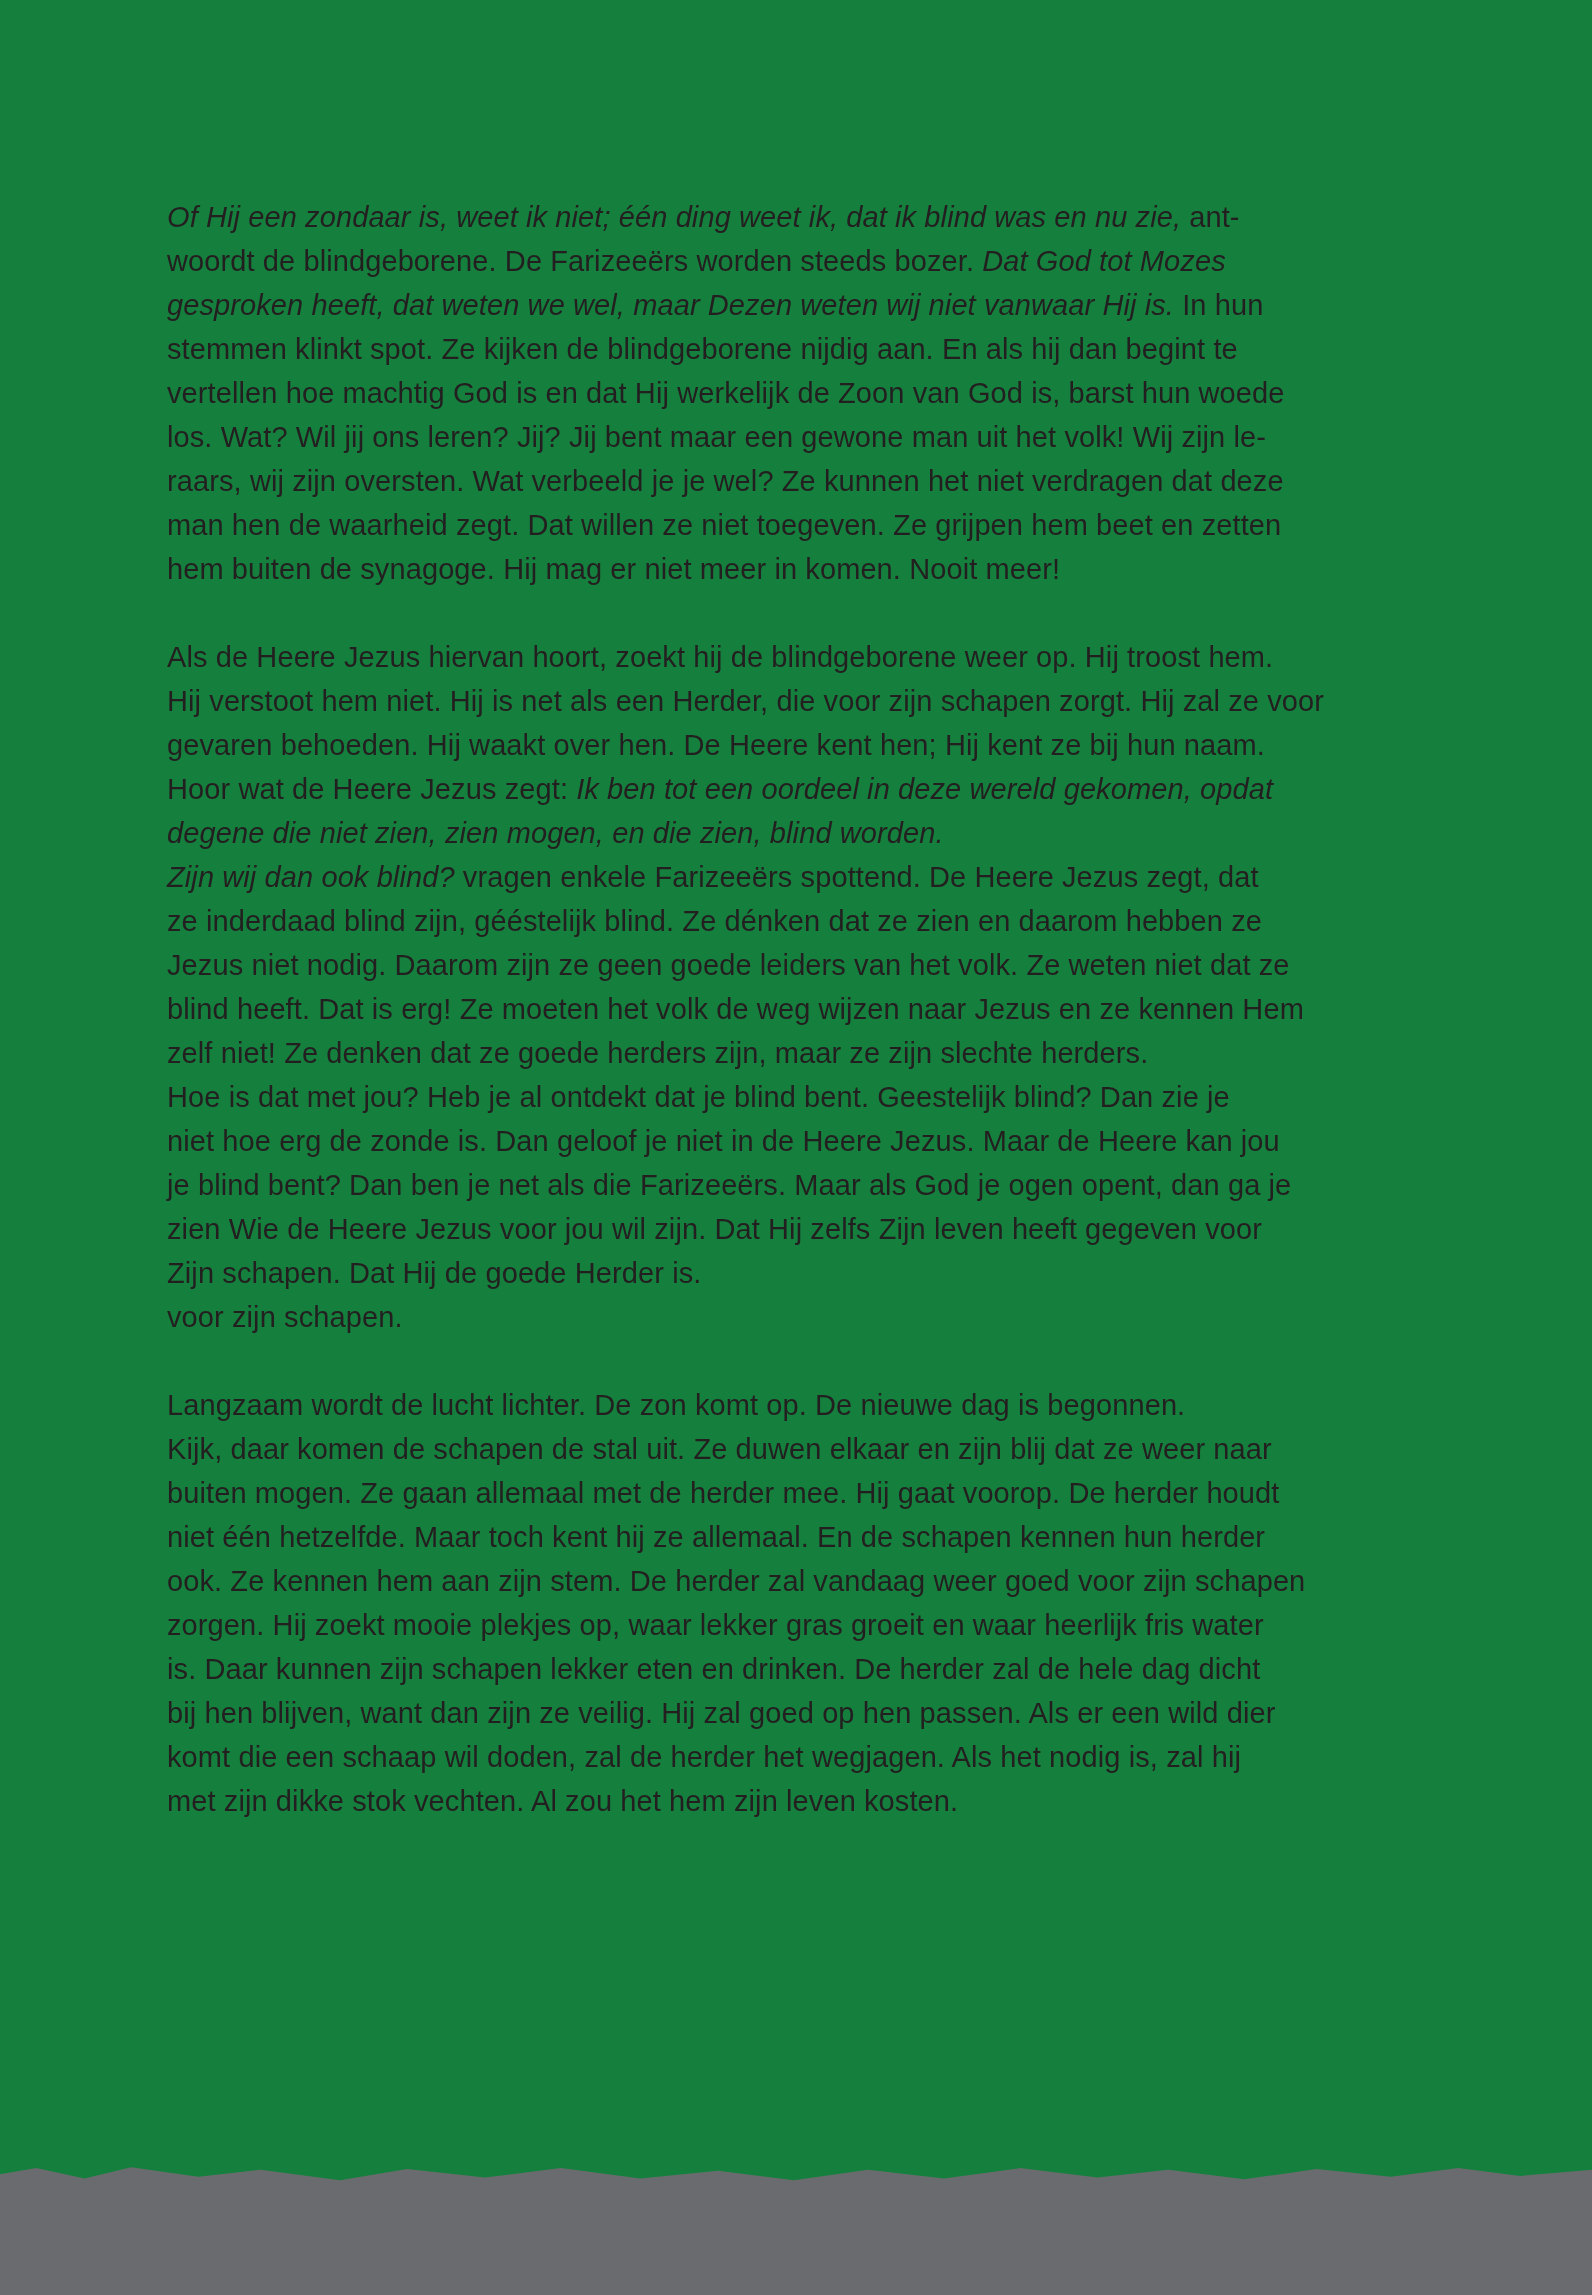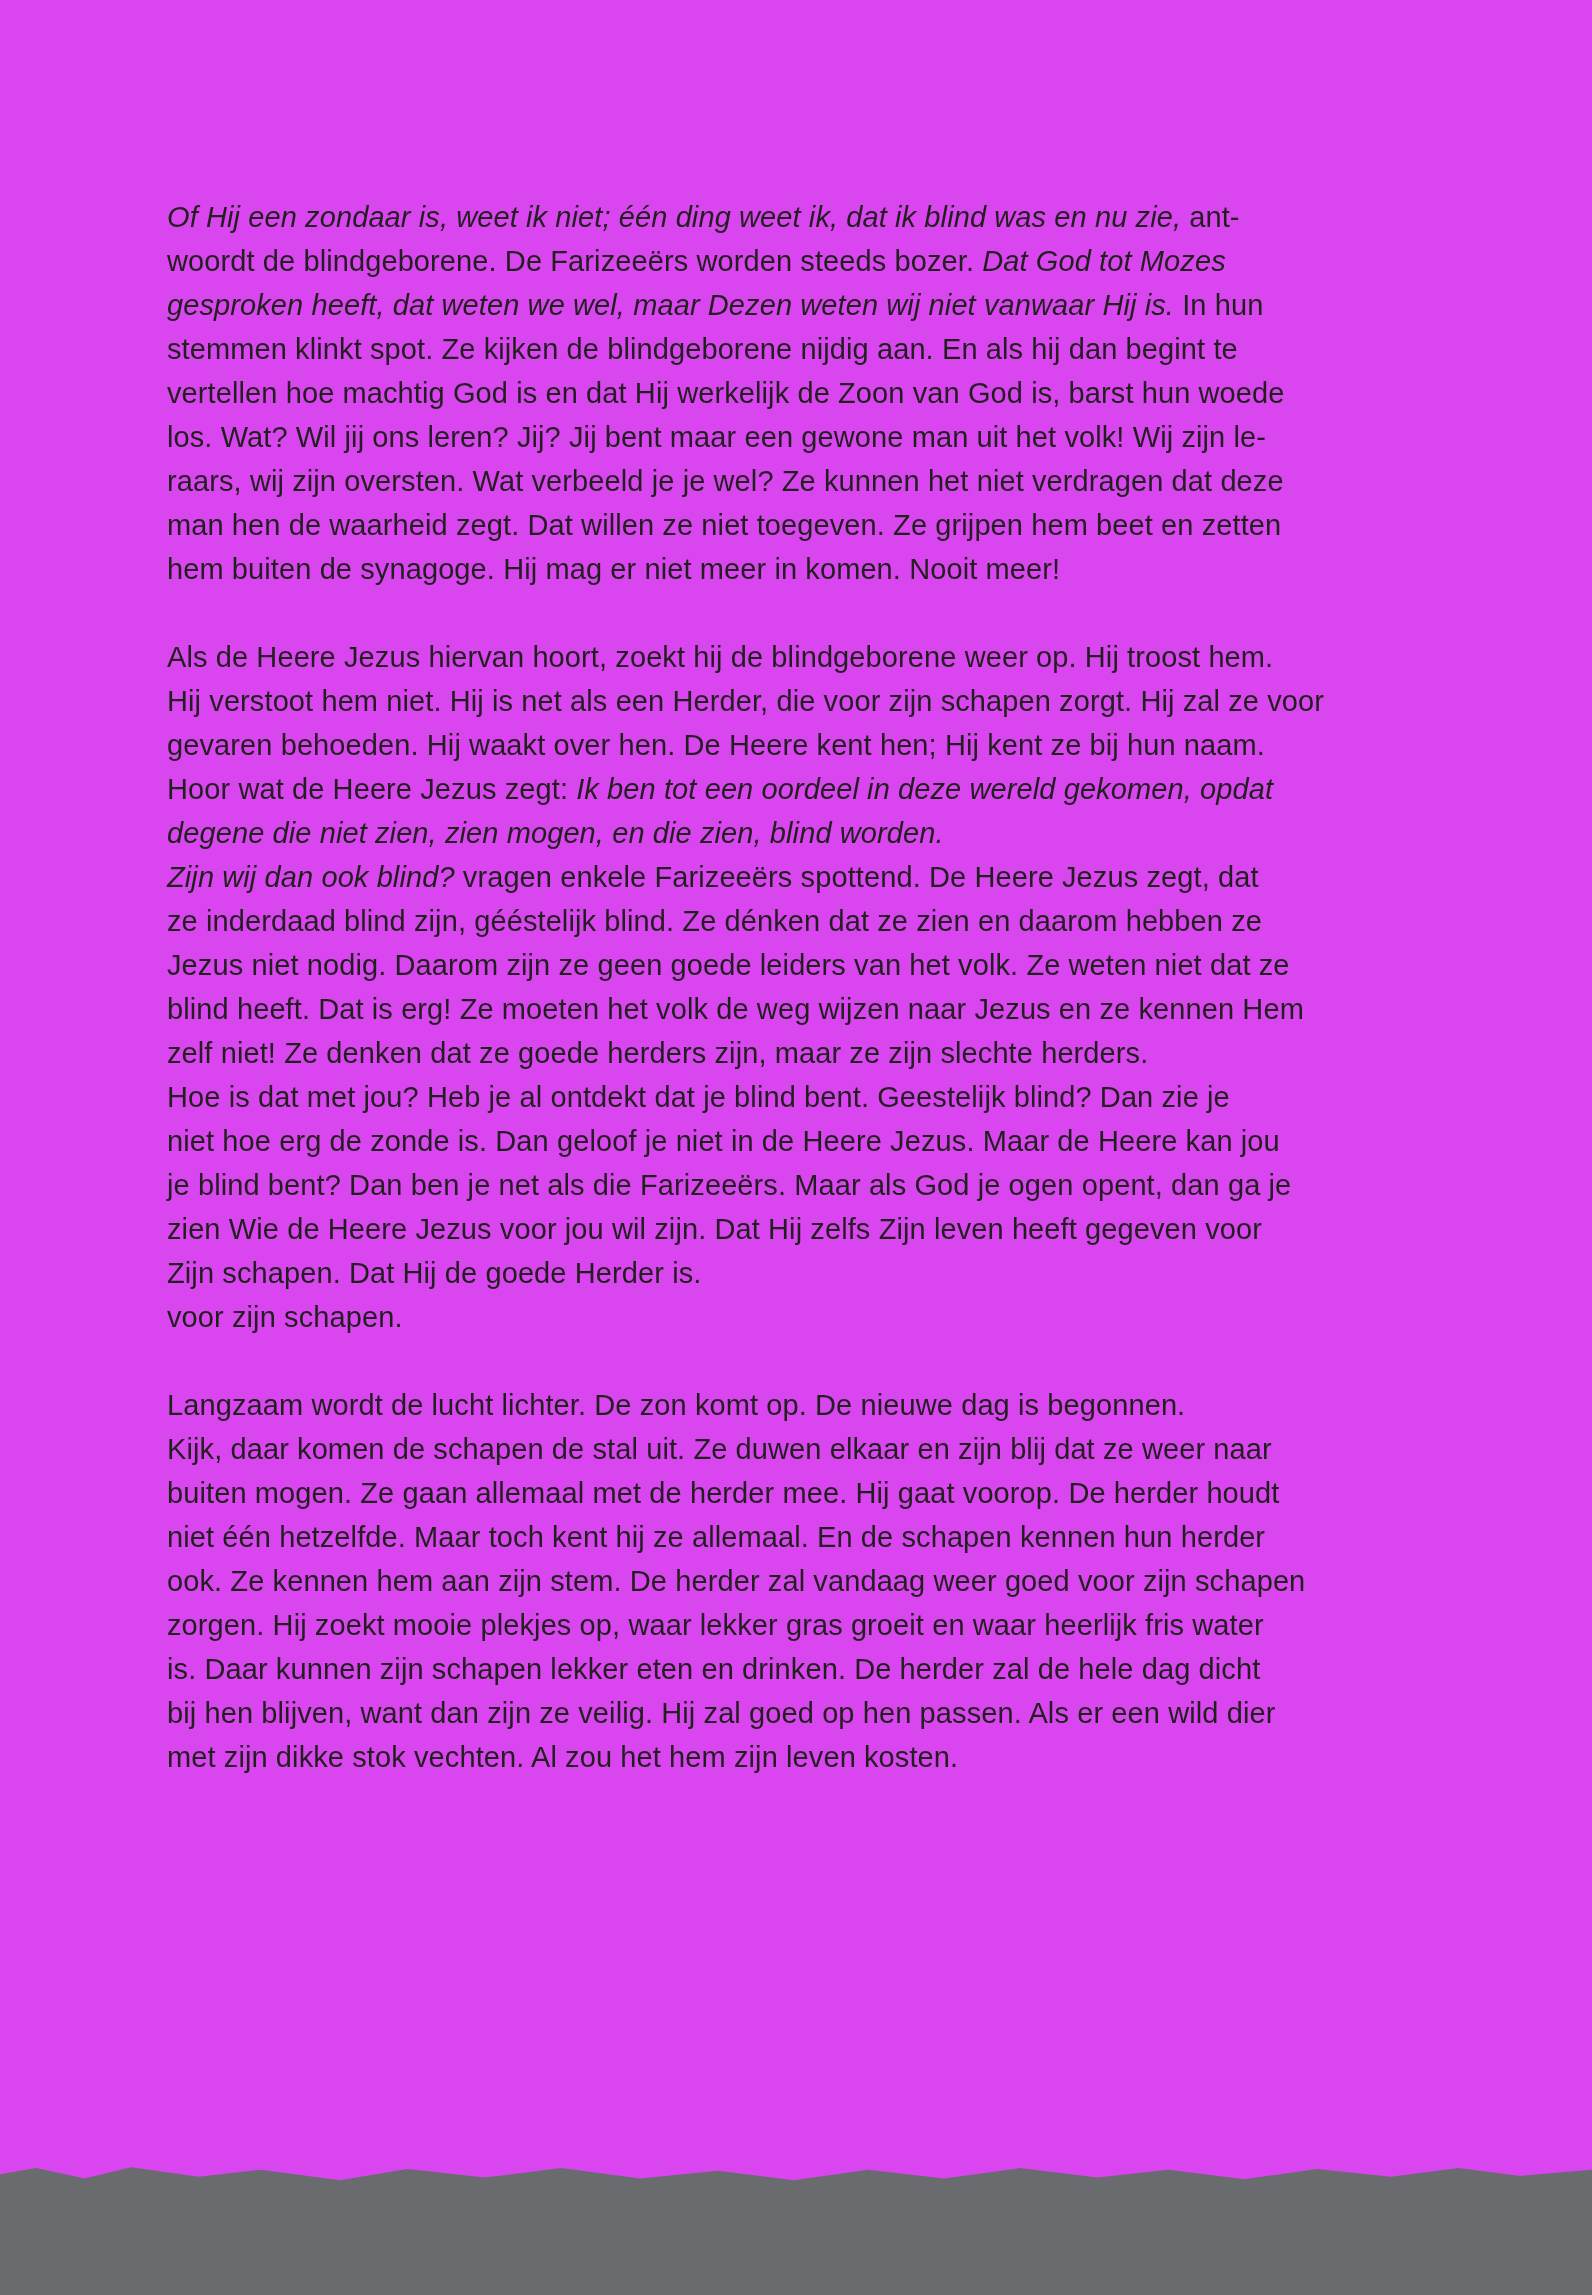--- a/index.html
+++ b/index.html
@@ -10,21 +10,21 @@
     width: 1592px;
     height: 2295px;
     position: relative;
     background: #ffffff;
     overflow: hidden;
     font-family: "Liberation Sans", "DejaVu Sans", sans-serif;
   }
   .page {
     position: absolute;
     inset: 0;
-    background: #d946ef;
+    background: #15803d;
   }
   .text-content {
     position: absolute;
     left: 167px;
     top: 195px;
     width: 1294px;
     font-size: 29px;
     line-height: 44px;
     letter-spacing: 0.1px;
     color: #231f20;
@@ -87,20 +87,21 @@
       </div>
       <div class="paragraph">
         <div class="line"><span class="run">Langzaam wordt de lucht lichter. De zon komt op. De nieuwe dag is begonnen.</span></div>
         <div class="line"><span class="run">Kijk, daar komen de schapen de stal uit. Ze duwen elkaar en zijn blij dat ze weer naar</span></div>
         <div class="line"><span class="run">buiten mogen. Ze gaan allemaal met de herder mee. Hij gaat voorop. De herder houdt</span></div>
         <div class="line"><span class="run">niet één hetzelfde. Maar toch kent hij ze allemaal. En de schapen kennen hun herder</span></div>
         <div class="line"><span class="run">ook. Ze kennen hem aan zijn stem. De herder zal vandaag weer goed voor zijn schapen</span></div>
         <div class="line"><span class="run">zorgen. Hij zoekt mooie plekjes op, waar lekker gras groeit en waar heerlijk fris water</span></div>
         <div class="line"><span class="run">is. Daar kunnen zijn schapen lekker eten en drinken. De herder zal de hele dag dicht</span></div>
         <div class="line"><span class="run">bij hen blijven, want dan zijn ze veilig. Hij zal goed op hen passen. Als er een wild dier</span></div>
+        <div class="line"><span class="run">komt die een schaap wil doden, zal de herder het wegjagen. Als het nodig is, zal hij</span></div>
         <div class="line"><span class="run">met zijn dikke stok vechten. Al zou het hem zijn leven kosten.</span></div>
       </div>
     </div>
 
   <svg class="footer-band" viewBox="0 0 1845 190" preserveAspectRatio="none" aria-hidden="true">
     <path d="M0 50 L42 43 L98 55 L152 42 L230 53 L302 45 L394 57 L472 44 L562 54
              L650 43 L742 55 L832 46 L920 57 L1006 45 L1094 55 L1182 43 L1272 54
              L1354 45 L1442 56 L1526 44 L1612 53 L1690 43 L1762 52 L1845 45
              L1845 190 L0 190 Z" fill="#6a6b6e"></path>
   </svg>

